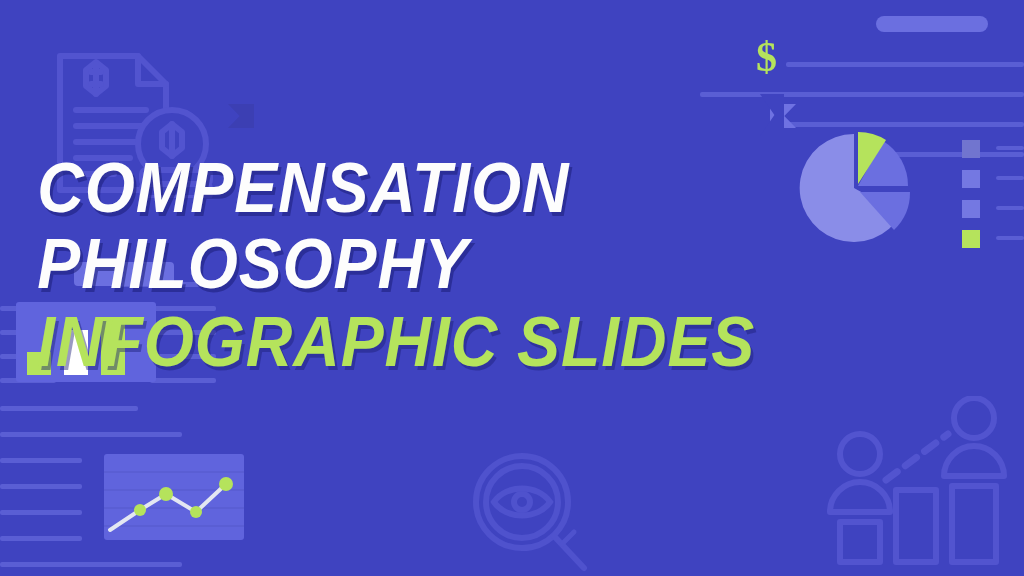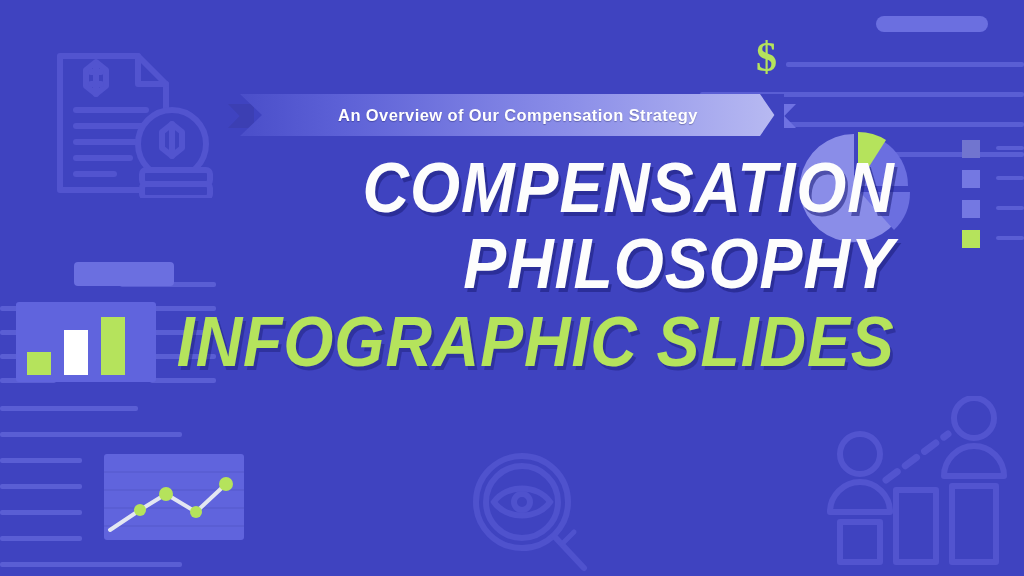--- a/index.html
+++ b/index.html
@@ -87,21 +87,21 @@
     text-shadow: 0 1px 1px rgba(20,20,80,0.35);
     padding-left: 14px;
   }
 
   
   #title-block {
     position: absolute;
     left: 0;
     top: 150px;
     width: 932px;
-    text-align: right;
+    text-align: left;
     z-index: 5;
   }
   .title-line {
     display: block;
     font-family: "Liberation Sans Narrow", "Liberation Sans", sans-serif;
     font-weight: bold;
     font-style: italic;
     font-stretch: condensed;
     letter-spacing: 1px;
     white-space: nowrap;
@@ -256,23 +256,20 @@
         <path d="M120 80 A30 30 0 0 1 180 80 Z"></path>
         <rect x="128" y="90" width="44" height="76"></rect>
 
         <path d="M62 84 L124 38" stroke-dasharray="14 10" stroke-width="7"></path>
       </g>
     </svg>
   </div>
 
   <div id="ribbon-tail-left"></div>
   <div id="ribbon-tail-right"></div>
-  <div id="ribbon">
-    <span id="subtitle-text">An Overview of Our Compensation Strategy</span>
-  </div>
   <div id="ribbon-notch-right"></div>
 
   <div id="title-block">
     <span class="title-line" id="title-line-1">COMPENSATION</span>
     <span class="title-line" id="title-line-2">PHILOSOPHY</span>
     <span class="title-line" id="title-line-3">INFOGRAPHIC SLIDES</span>
   </div>
 
 </div>
 

